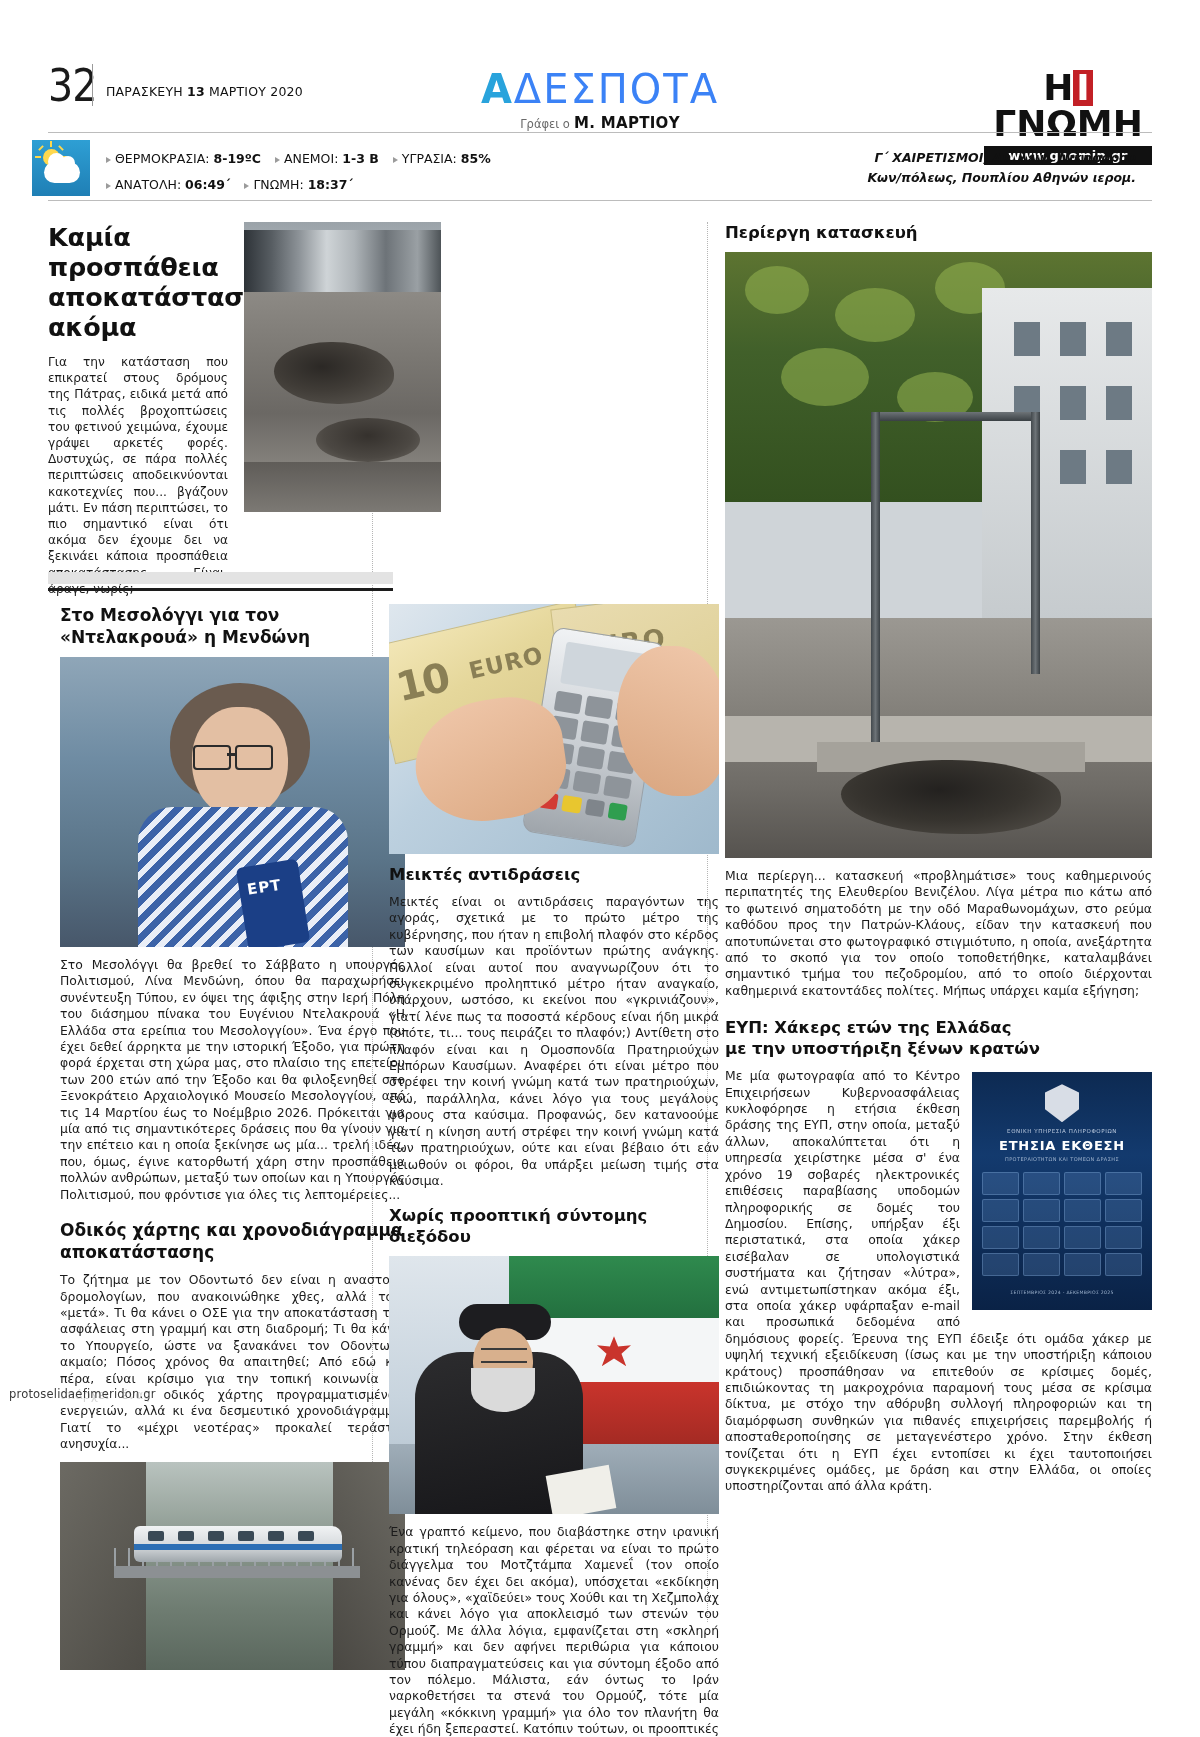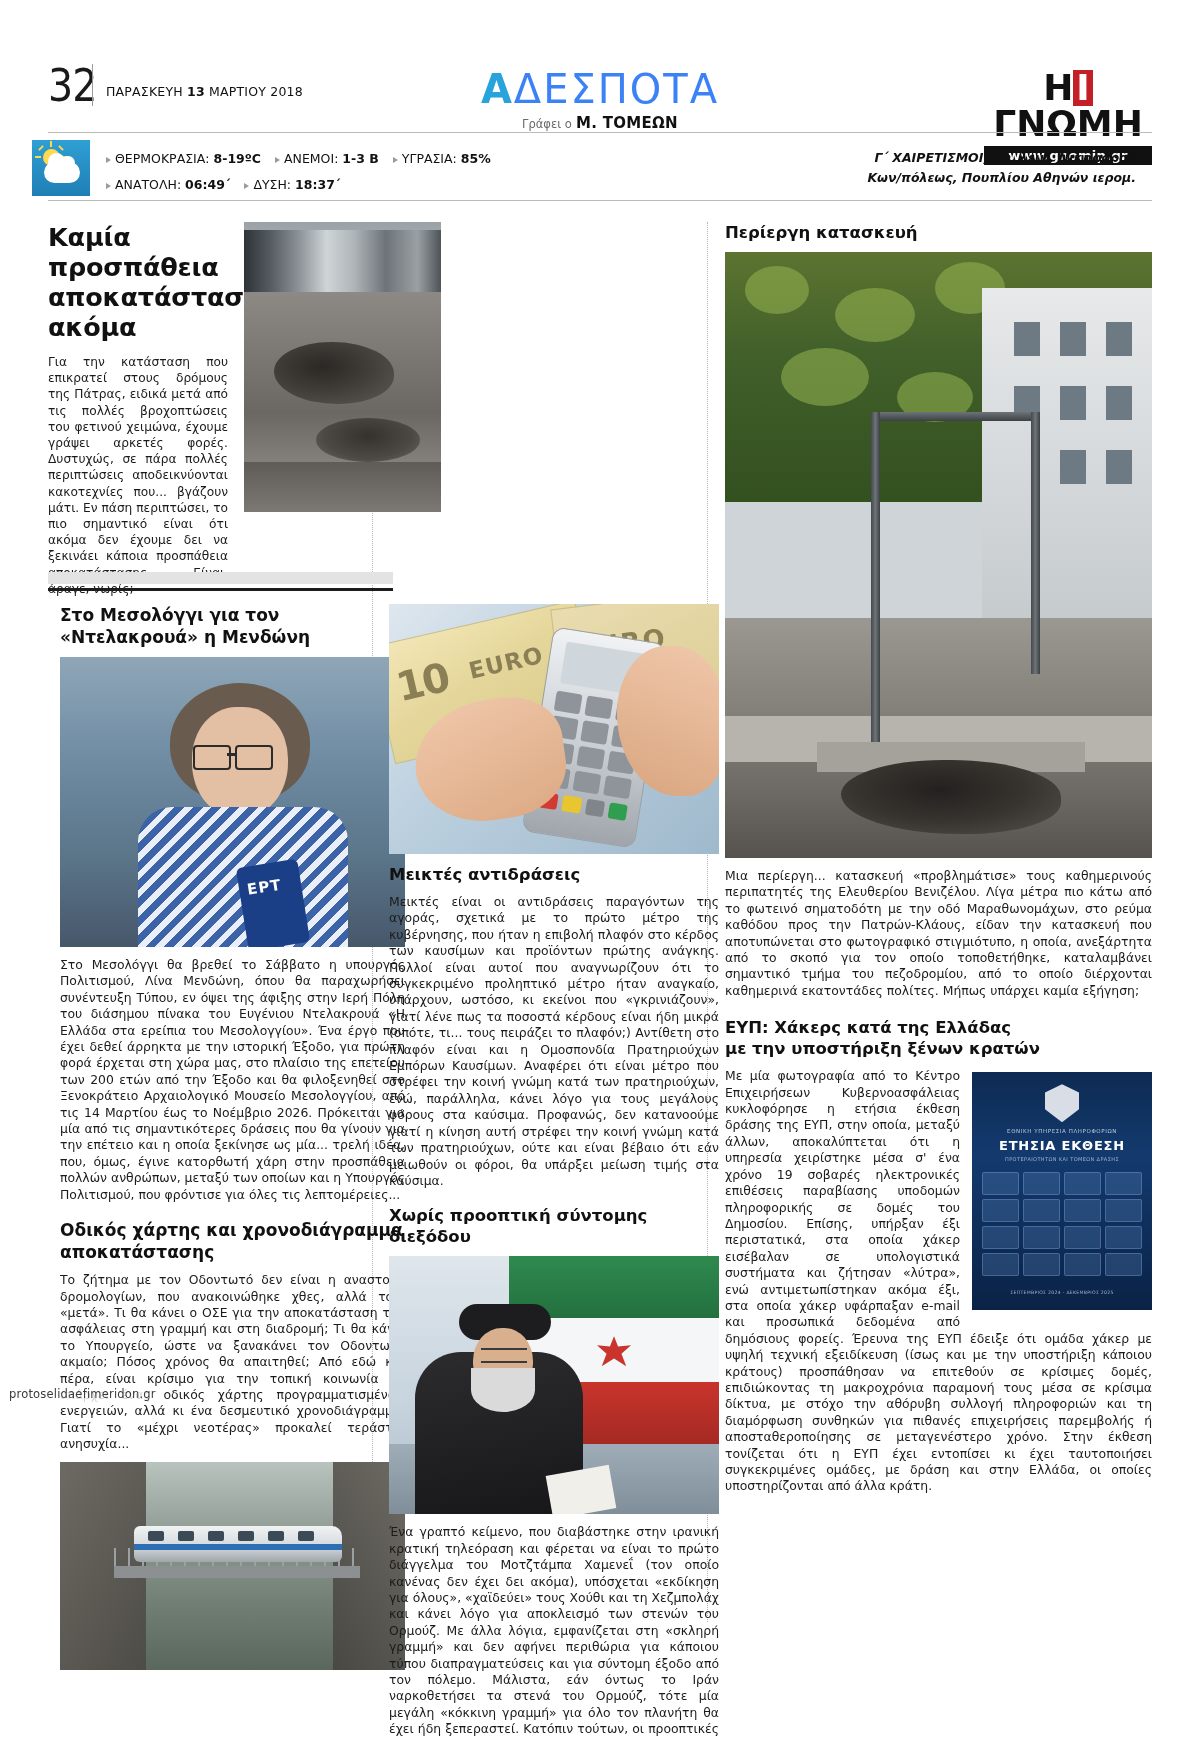--- a/index.html
+++ b/index.html
@@ -166,28 +166,28 @@
 <body>
 
 <div class="page">
 
   <div class="masthead">
     <div class="page-num">32</div>
     <div class="masthead-rule"></div>
     <div class="dateline">
       <span>ΠΑΡΑΣΚΕΥΗ</span>
       <b>13</b>
-      <span>ΜΑΡΤΙΟΥ 2018</span>
+      <span>ΜΑΡΤΙΟΥ 2020</span>
     </div>
     <div class="section-title">
       <span class="a">Α</span><span class="rest">ΔΕΣΠΟΤΑ</span>
     </div>
     <div class="byline">
       <span class="small">Γράφει ο</span>
-      <span class="nm">Μ. ΤΟΜΕΩΝ</span>
+      <span class="nm">Μ. ΜΑΡΤΙΟΥ</span>
     </div>
     <div class="logo">
       <div class="logo-top">
         <span>Η</span><span class="boxed">Ι</span><span>ΓΝΩΜΗ</span>
       </div>
       <div class="logo-url">www.gnomip.gr</div>
     </div>
   </div>
   <div class="mast-hr"></div>
 
@@ -203,21 +203,21 @@
       <div class="wx-cloud"></div>
     </div>
     <div class="wx-lines">
       <div>
         <span class="tri"></span><span>ΘΕΡΜΟΚΡΑΣΙΑ:</span> <b>8-19ºC</b>
         <span class="tri" style="margin-left:10px;"></span><span>ΑΝΕΜΟΙ:</span> <b>1-3 Β</b>
         <span class="tri" style="margin-left:10px;"></span><span>ΥΓΡΑΣΙΑ:</span> <b>85%</b>
       </div>
       <div>
         <span class="tri"></span><span>ΑΝΑΤΟΛΗ:</span> <b>06:49΄</b>
-        <span class="tri" style="margin-left:10px;"></span><span>ΔΥΣΗ:</span> <b>18:37΄</b>
+        <span class="tri" style="margin-left:10px;"></span><span>ΓΝΩΜΗ:</span> <b>18:37΄</b>
       </div>
     </div>
     <div class="saint">
       <div>Γ΄ ΧΑΙΡΕΤΙΣΜΟΙ, Αν. λειψ. Νικηφόρου</div>
       <div>Κων/πόλεως, Πουπλίου Αθηνών ιερομ.</div>
     </div>
   </div>
   <div class="wx-hr"></div>
 
   <div class="vsep" style="left:372px;height:1240px;"></div>
@@ -379,21 +379,21 @@
         <div class="arm"></div>
         <div class="pole"></div>
         <div class="pole2"></div>
         <div class="pit"></div>
       </div>
       <p class="body">Μια περίεργη... κατασκευή «προβλημάτισε» τους καθημερινούς περιπατητές της Ελευθερίου Βενιζέλου. Λίγα μέτρα πιο κάτω από το φωτεινό σηματοδότη με την οδό Μαραθωνομάχων, στο ρεύμα καθόδου προς την Πατρών-Κλάους, είδαν την κατασκευή που αποτυπώνεται στο φωτογραφικό στιγμιότυπο, η οποία, ανεξάρτητα από το σκοπό για τον οποίο τοποθετήθηκε, καταλαμβάνει σημαντικό τμήμα του πεζοδρομίου, από το οποίο διέρχονται καθημερινά εκατοντάδες πολίτες. Μήπως υπάρχει καμία εξήγηση;</p>
     </div>
 
     <div style="margin-top:18px;">
       <h2 class="hl2b">
-        <span>ΕΥΠ: Χάκερς κατά της Ελλάδας</span><br>
+        <span>ΕΥΠ: Χάκερς ετών της Ελλάδας</span><br>
         <span>με την υποστήριξη ξένων κρατών</span>
       </h2>
       <div class="photo ph-eyp" style="position:relative;">
         <div class="bg"></div>
         <div class="crest"></div>
         <div class="t1">ΕΘΝΙΚΗ ΥΠΗΡΕΣΙΑ ΠΛΗΡΟΦΟΡΙΩΝ</div>
         <div class="t2">ΕΤΗΣΙΑ ΕΚΘΕΣΗ</div>
         <div class="t3">ΠΡΟΤΕΡΑΙΟΤΗΤΩΝ ΚΑΙ ΤΟΜΕΩΝ ΔΡΑΣΗΣ</div>
         <div class="grid">
           <i></i>

